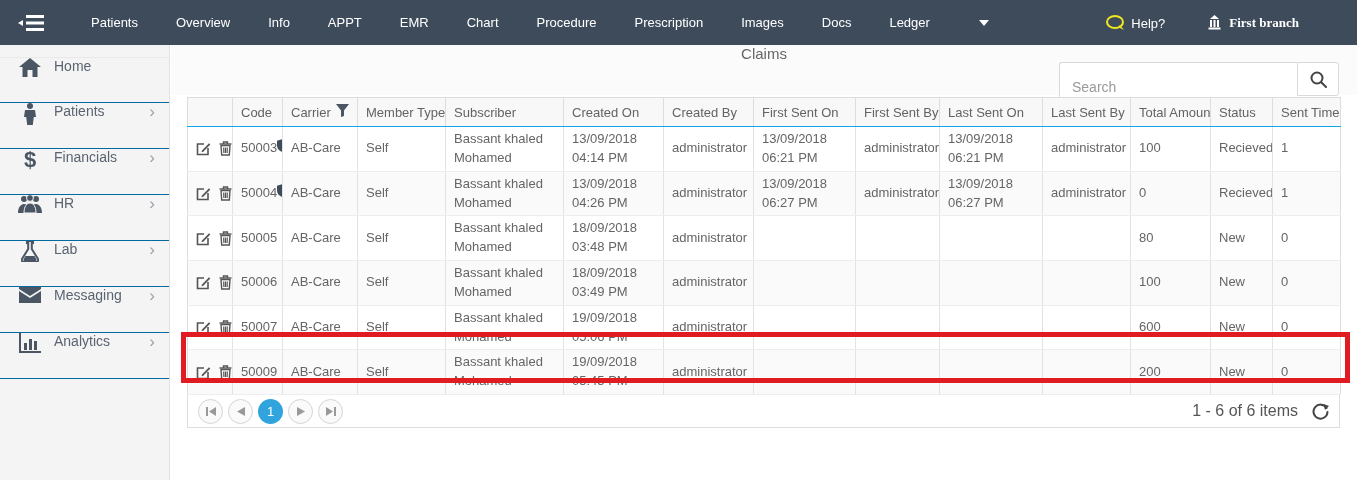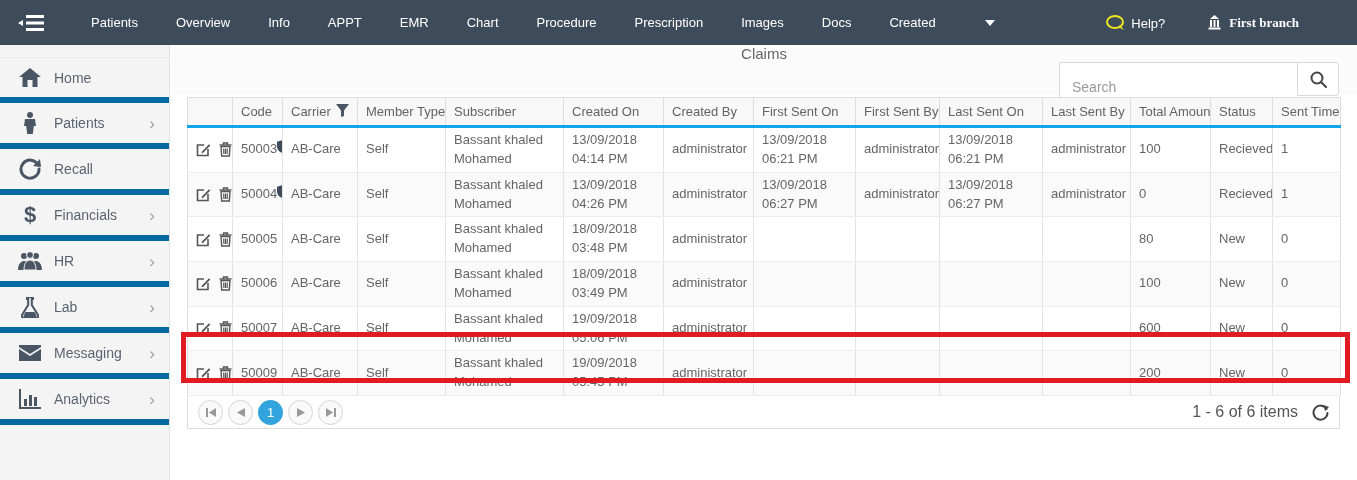--- a/index.html
+++ b/index.html
@@ -18,43 +18,43 @@
   .nav-right { margin-left:auto; display:flex; align-items:center; margin-right:16px; }
   .nav-help { display:flex; align-items:flex-end; font-size:13px; margin-right:42px; cursor:pointer; }
   .nav-help svg { margin-right:5px; }
   .nav-branch { display:flex; align-items:center; font-size:13px; margin-right:42px; cursor:pointer;
     font-family:"Liberation Serif","DejaVu Serif",serif; font-weight:bold; }
   .nav-branch svg { margin-right:7px; }
 
   
   .sidebar { position:absolute; left:0; top:45px; width:170px; height:435px;
     background:#f4f4f4; border-right:1px solid #e2e2e2; padding-top:12px; }
-  .side-item { height:46px; display:flex; align-items:center; padding:0 14px 0 18px;
-    border-bottom:6px solid #0369a1; cursor:pointer; color:#4a5664; }
+  .side-item { height:46px; display:flex; padding:0 14px 0 18px;
+    border-bottom:1px solid #0369a1; cursor:pointer; color:#4a5664; }
   .side-item:first-child { border-top:1px solid #e9e9e9; }
   .side-icon { width:24px; display:flex; justify-content:center; }
   .side-label { font-size:14px; color:#5a6470; margin-left:12px; }
   .side-chevron { margin-left:auto; color:#9aa2ab; font-size:17px; line-height:1; }
 
   
   .main { position:absolute; left:171px; top:45px; width:1186px; height:435px; background:#fff; }
   .toolbar { height:50px; background:#fbfbfb; display:flex; align-items:center; padding:0 18px;flex-direction:column; }
   .page-title { font-size:15px; color:#666; }
   .search-group { margin-left:auto; display:flex; height:34px; }
   .search-input { width:238px; height:50px; border:1px solid #d9d9d9; border-right:none;
     border-radius:3px 0 0 3px; padding:0 12px; font-size:14px; color:#555; outline:none; background:#fff; }
   .search-input::placeholder { color:#9a9a9a; }
   .search-btn { width:42px; height:34px; border:1px solid #d9d9d9; background:#fff;
     border-radius:0 3px 3px 0; display:flex; align-items:center; justify-content:center; cursor:pointer; }
 
   
   .grid-wrap { position:relative; margin:2px 0 0 16px; width:1153px; }
   table.grid { border-collapse:collapse; table-layout:fixed; width:1153px; background:#fff;
     border:1px solid #ddd; }
-  .grid th { height:29px; background:#f8f8f8; border-left:1px solid #ddd; border-bottom:3px solid #0ea5e9;
+  .grid th { height:29px; background:#f8f8f8; border-left:1px solid #ddd; border-bottom:1px solid #0ea5e9;
     font-size:13px; font-weight:normal; color:#636363; text-align:left; padding:0 8px; white-space:nowrap;
     overflow:hidden; }
   .grid th:first-child { border-left:none; }
   .grid td { height:42px; border-left:1px solid #e3e3e3; border-bottom:1px solid #ededed;
     font-size:13px; color:#656565; padding:3px 8px; vertical-align:middle; overflow:hidden; line-height:1.45; }
   .grid td:first-child { border-left:none; }
   .grid tr.alt td { background:#fafafa; }
   .th-flex { display:flex; align-items:center; }
   .funnel { margin-left:auto; cursor:pointer; }
   .cell-icons { display:flex; align-items:center; gap:8px; }
@@ -92,21 +92,21 @@
     <span class="nav-item">Patients</span>
     <span class="nav-item">Overview</span>
     <span class="nav-item">Info</span>
     <span class="nav-item">APPT</span>
     <span class="nav-item">EMR</span>
     <span class="nav-item">Chart</span>
     <span class="nav-item">Procedure</span>
     <span class="nav-item">Prescription</span>
     <span class="nav-item">Images</span>
     <span class="nav-item">Docs</span>
-    <span class="nav-item">Created</span>
+    <span class="nav-item">Ledger</span>
     <span class="nav-caret">
       <svg width="10" height="6" viewBox="0 0 10 6">
         <polygon points="0,0 10,0 5,6" fill="#fff"></polygon>
         </svg>
     </span>
   </div>
   <div class="nav-right">
     <span class="nav-help">
       <svg width="20" height="16" viewBox="0 0 20 16">
         <ellipse cx="9" cy="7" rx="8" ry="6" fill="none" stroke="#efe71f" stroke-width="2"></ellipse>
@@ -139,29 +139,20 @@
   </div>
   <div class="side-item">
     <span class="side-icon">
       <svg width="14" height="22" viewBox="0 0 14 22">
           <circle cx="7" cy="3" r="3" fill="#4a5664"></circle>
           <path d="M2 7 h10 l1 7 h-2.2 l-1 8 h-5.6 l-1-8 H1 Z" fill="#4a5664"></path>
         </svg>
     </span>
     <span class="side-label">Patients</span>
     <span class="side-chevron">›</span>
-  </div>
-  <div class="side-item">
-    <span class="side-icon">
-      <svg width="22" height="22" viewBox="0 0 22 22">
-          <path d="M19 7 A9 9 0 1 0 20 11" fill="none" stroke="#4a5664" stroke-width="3" stroke-linecap="round"></path>
-          <polygon points="21,1 22,9 14,8" fill="#4a5664"></polygon>
-        </svg>
-    </span>
-    <span class="side-label">Recall</span>
   </div>
   <div class="side-item">
     <span class="side-icon">
       <span style="font-size:22px;font-weight:bold;color:#4a5664;line-height:1;">$</span>
     </span>
     <span class="side-label">Financials</span>
     <span class="side-chevron">›</span>
   </div>
   <div class="side-item">
     <span class="side-icon">

